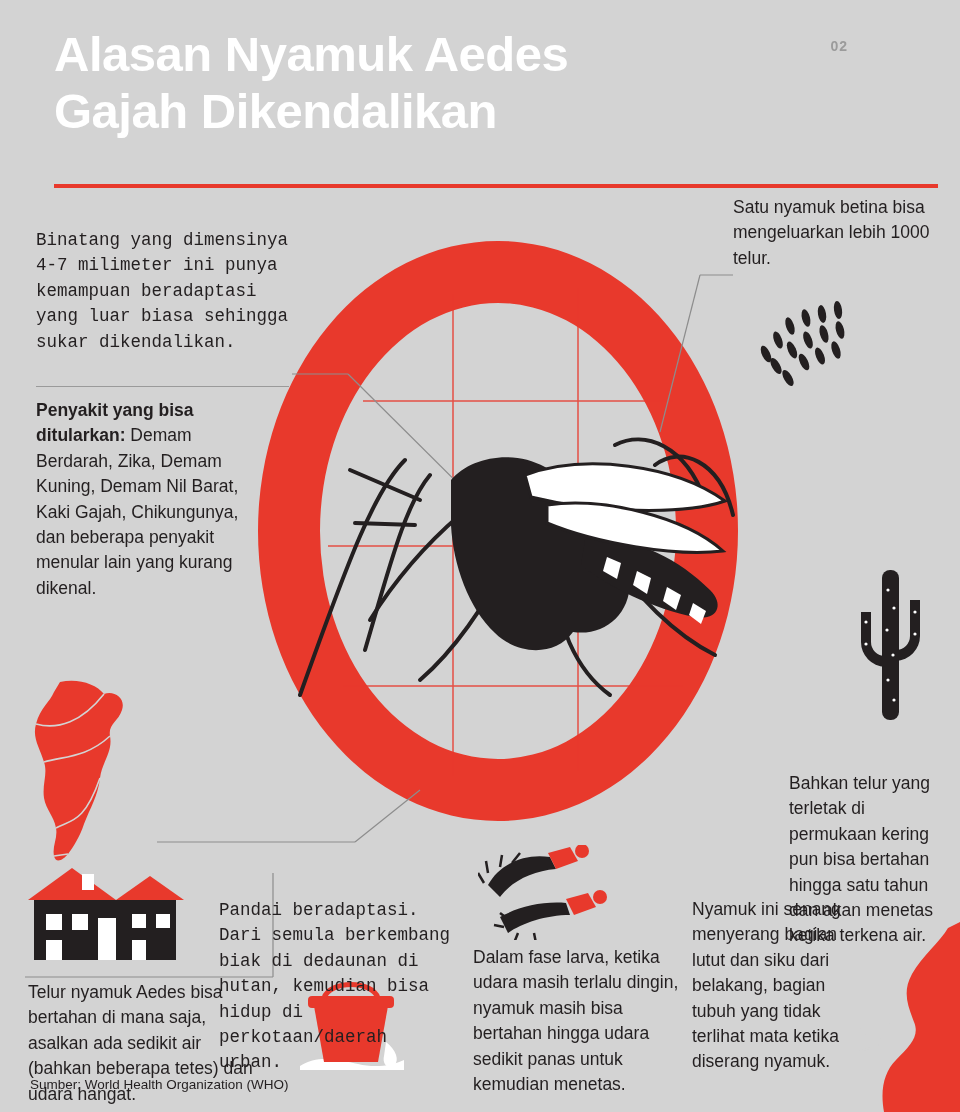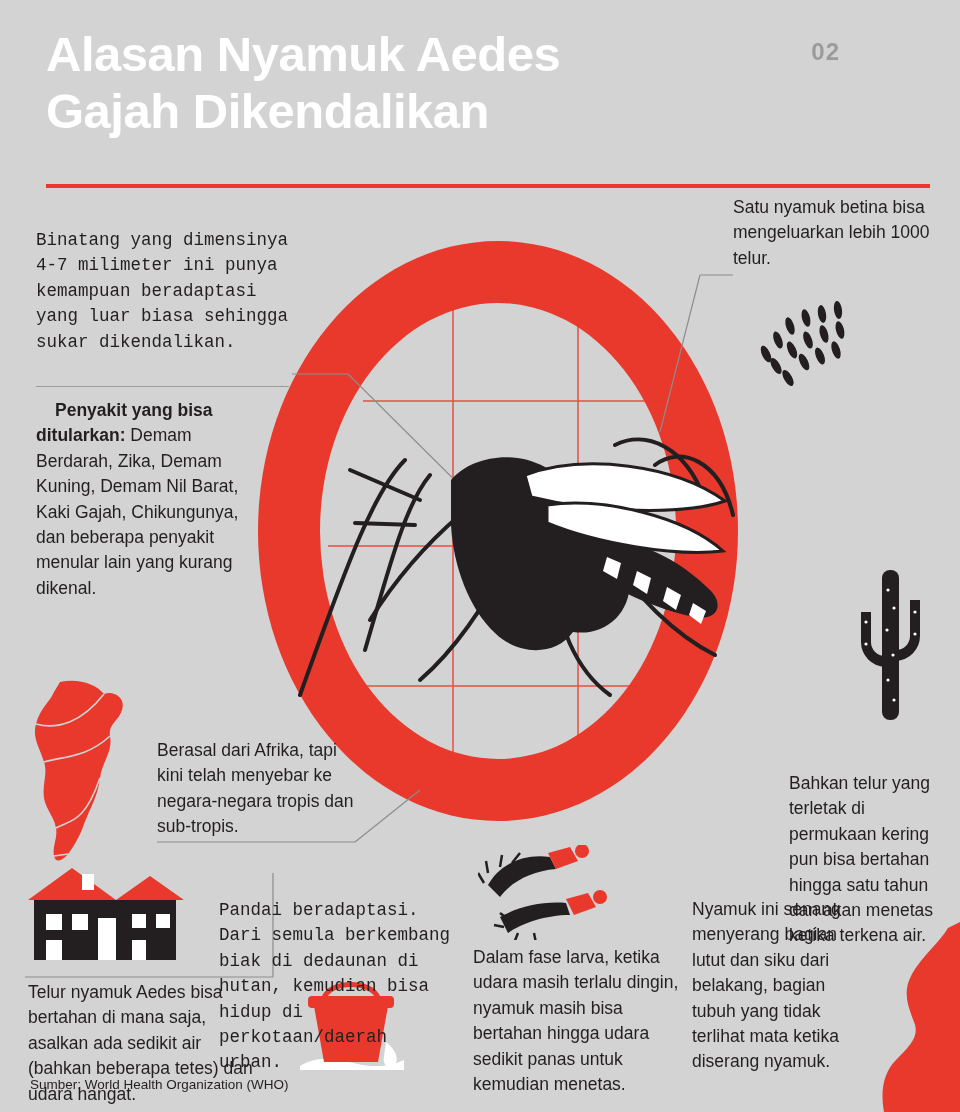--- a/index.html
+++ b/index.html
@@ -8,30 +8,30 @@
     width: 960px; height: 1112px;
     background: #d3d3d3;
     font-family: "Liberation Sans", sans-serif;
     color: #231f20;
     position: relative;
     overflow: hidden;
   }
   .page { position:relative; width:960px; height:1112px; }
 
   
-  .header { position:absolute; left:8px; top:0; width:872px; height:192px; }
+  .header { position:absolute; left:16px; top:0; width:872px; height:192px; }
   .title {
     position:absolute; left:38px; top:26px; width:820px;
     font-size:49px; line-height:1.16; font-weight:bold;
     color:#ffffff; letter-spacing:-0.5px;
   }
   .title .line2 { display:block; }
   .page-num {
     position:absolute; right:40px; top:38px;
-    font-size:24px; color:#9b9b9b; font-weight:bold; letter-spacing:1px;
+    font-size:14px; color:#9b9b9b; font-weight:bold; letter-spacing:1px;
   }
   .header-rule {
     position:absolute; left:38px; top:184px; width:884px; height:4px;
     background:#e8392c;
   }
 
   
   .circle {
     position:absolute; left:233px; top:216px; width:530px; height:630px;
   }
@@ -46,21 +46,21 @@
   .gridlines { position:absolute; left:233px; top:216px; width:530px; height:630px; }
 
   
   svg.connectors {
     position:absolute; left:0; top:0; width:960px; height:1112px;
     pointer-events:none;
   }
 
   
   .txt { position:absolute; font-size:17.5px; line-height:1.45; color:#231f20; }
-  .txt b, .txt .bold { font-weight:bold;margin-left:19px; }
+  .txt b, .txt .bold { font-weight:bold; }
 
   #t-intro   { left:36px;  top:228px;  width:270px;font-family:Liberation Mono, monospace; }
   #t-disease { left:36px;  top:398px;  width:230px; }
   #t-eggs    { left:733px; top:195px;  width:200px; }
   #t-dry     { left:789px; top:730px;  width:160px;margin-top:41px; }
   #t-origin  { left:157px; top:738px;  width:200px; }
   #t-adapt   { left:219px; top:898px;  width:240px;font-family:Liberation Mono, monospace; }
   #t-larva   { left:473px; top:945px;  width:215px; }
   #t-knee    { left:692px; top:897px;  width:165px; }
   #t-water   { left:28px;  top:980px;  width:240px; }
@@ -273,20 +273,19 @@
 
   <div class="divider"></div>
 
   <div class="txt" id="t-disease">
     <span class="bold">Penyakit yang bisa ditularkan:</span>
     <span>Demam Berdarah, Zika, Demam Kuning, Demam Nil Barat, Kaki Gajah, Chikungunya, dan beberapa penyakit menular lain yang kurang dikenal.</span>
   </div>
 
   <div class="txt" id="t-eggs">Satu nyamuk betina bisa mengeluarkan lebih 1000 telur.</div>
   <div class="txt" id="t-dry">Bahkan telur yang terletak di permukaan kering pun bisa bertahan hingga satu tahun dan akan menetas ketika terkena air.</div>
-  <div class="txt" id="t-origin">Berasal dari Afrika, tapi kini telah menyebar ke negara-negara tropis dan sub-tropis.</div>
   <div class="txt" id="t-adapt">Pandai beradaptasi. Dari semula berkembang biak di dedaunan di hutan, kemudian bisa hidup di perkotaan/daerah urban.</div>
   <div class="txt" id="t-larva">Dalam fase larva, ketika udara masih terlalu dingin, nyamuk masih bisa bertahan hingga udara sedikit panas untuk kemudian menetas.</div>
   <div class="txt" id="t-knee">Nyamuk ini senang menyerang bagian lutut dan siku dari belakang, bagian tubuh yang tidak terlihat mata ketika diserang nyamuk.</div>
   <div class="txt" id="t-water">Telur nyamuk Aedes bisa bertahan di mana saja, asalkan ada sedikit air (bahkan beberapa tetes) dan udara hangat.</div>
 
   <div class="source">Sumber: World Health Organization (WHO)</div>
 </div>
 
 </body></html>

